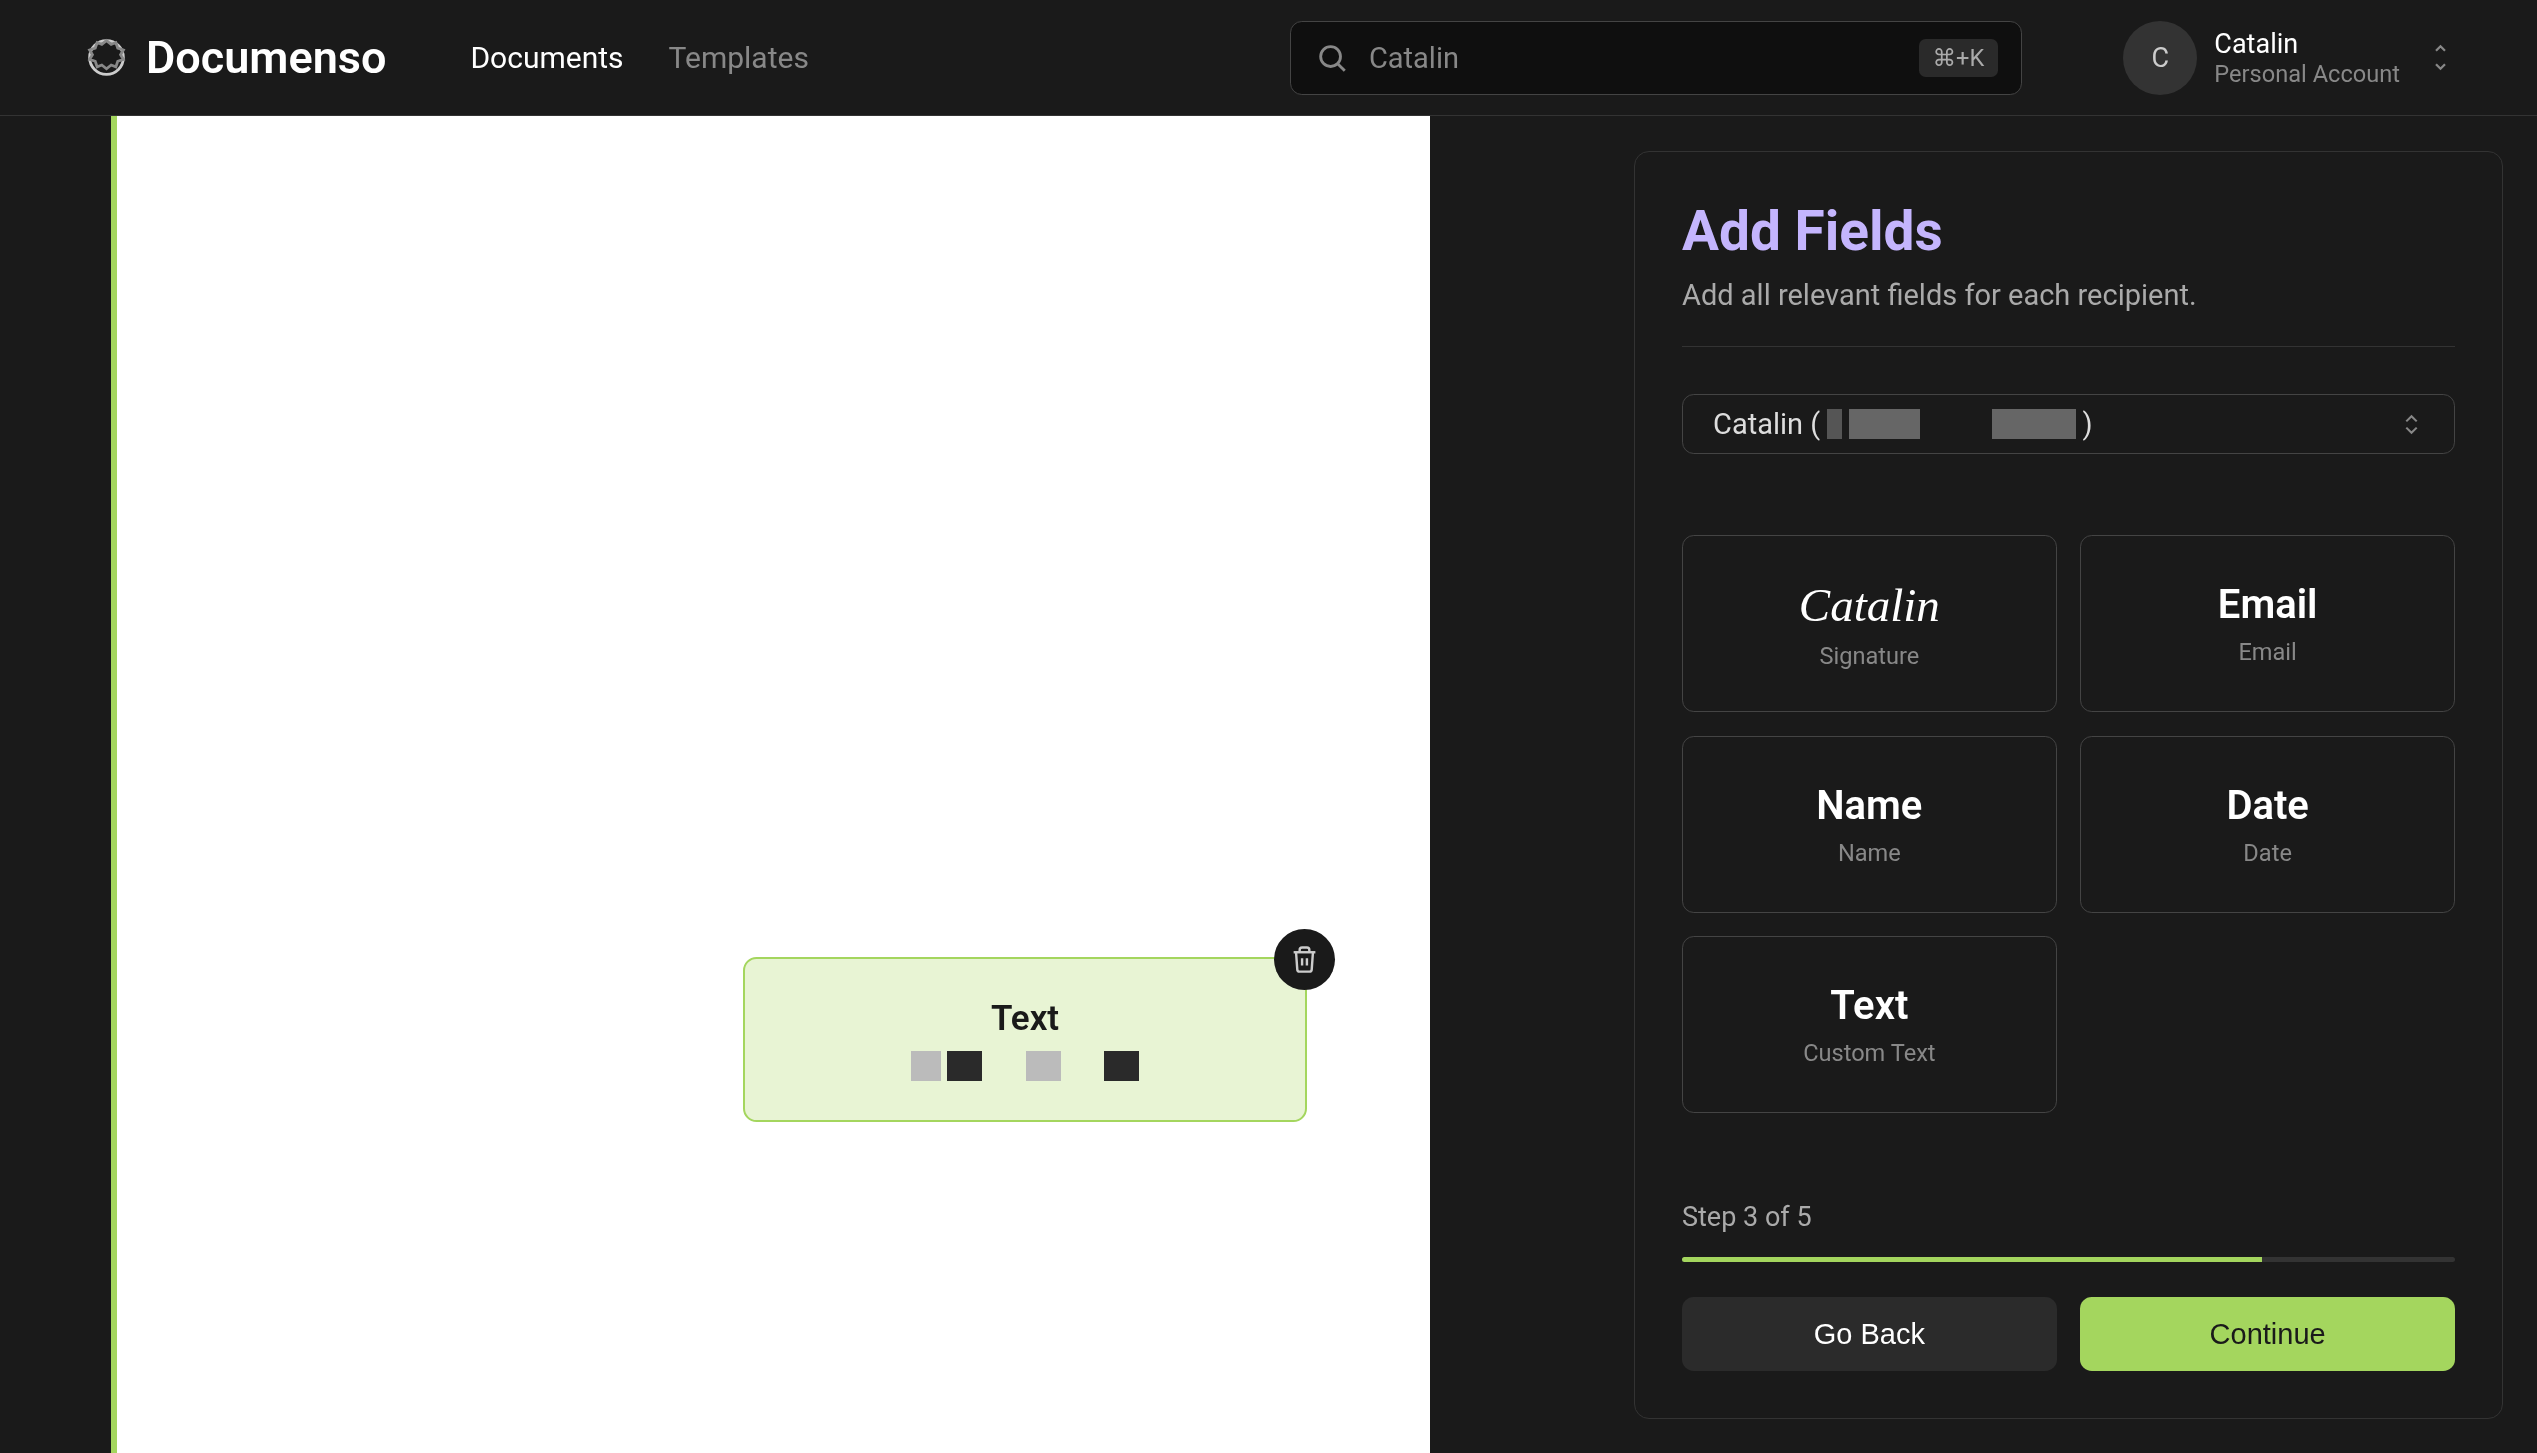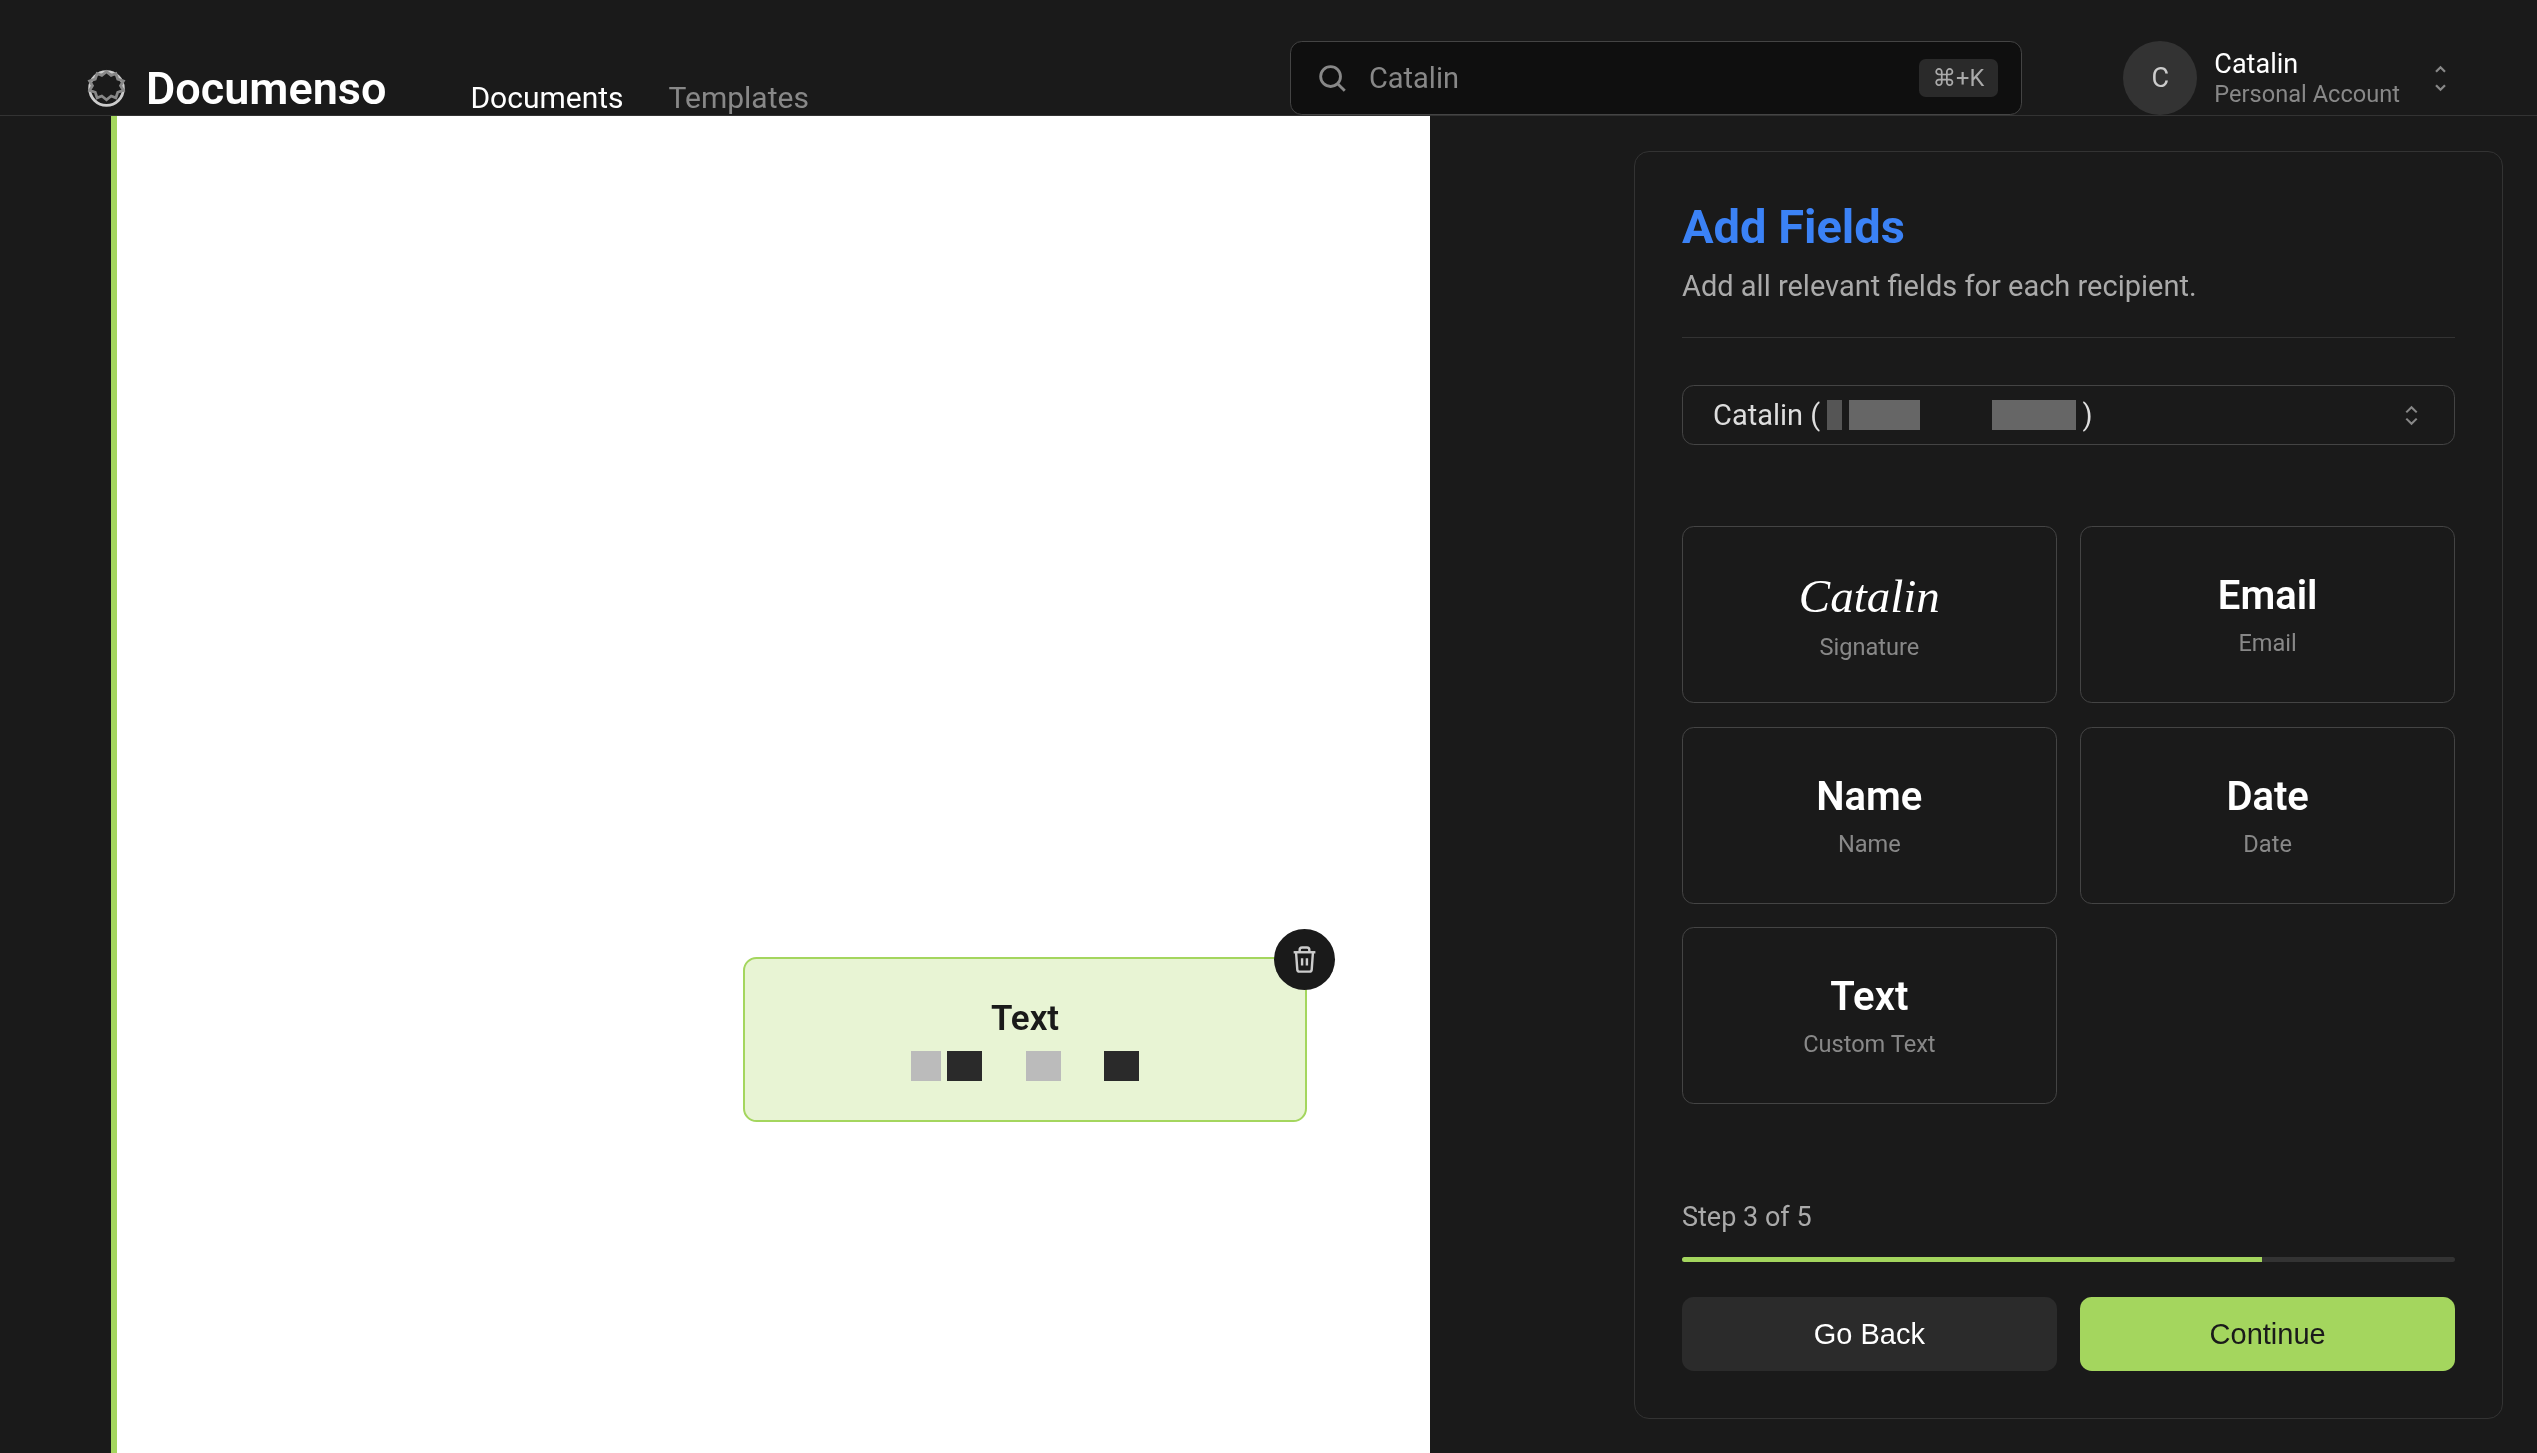--- a/index.html
+++ b/index.html
@@ -6,21 +6,21 @@
     body {
       font-family: -apple-system, BlinkMacSystemFont, "Segoe UI", Roboto, sans-serif;
       background: #1a1a1a;
       color: #e5e5e5;
       width: 2538px;
       height: 1454px;
       overflow: hidden;
     }
     .header {
       display: flex;
-      align-items: flex-end;
+      align-items: center;
       height: 116px;
       padding: 0 84px;
       border-bottom: 0.8px solid #333;
     }
     .logo-section {
       display: flex;
       align-items: center;
       gap: 17px;
     }
     .logo-icon {
@@ -179,23 +179,23 @@
     }
     .panel {
       border: 0.8px solid #333;
       border-radius: 15px;
       padding: 47px 47px 47px;
       height: 100%;
       display: flex;
       flex-direction: column;
     }
     .panel-title {
-      font-size: 47px;
+      font-size: 55px;
       font-weight: 700;
-      color: #3b82f6;
+      color: #c4b5fd;
       margin-bottom: 15px;
     }
     .panel-sub {
       font-size: 29px;
       color: #aaa;
       margin-bottom: 34px;
     }
     .divider {
       border: none;
       border-top: 0.8px solid #333;

